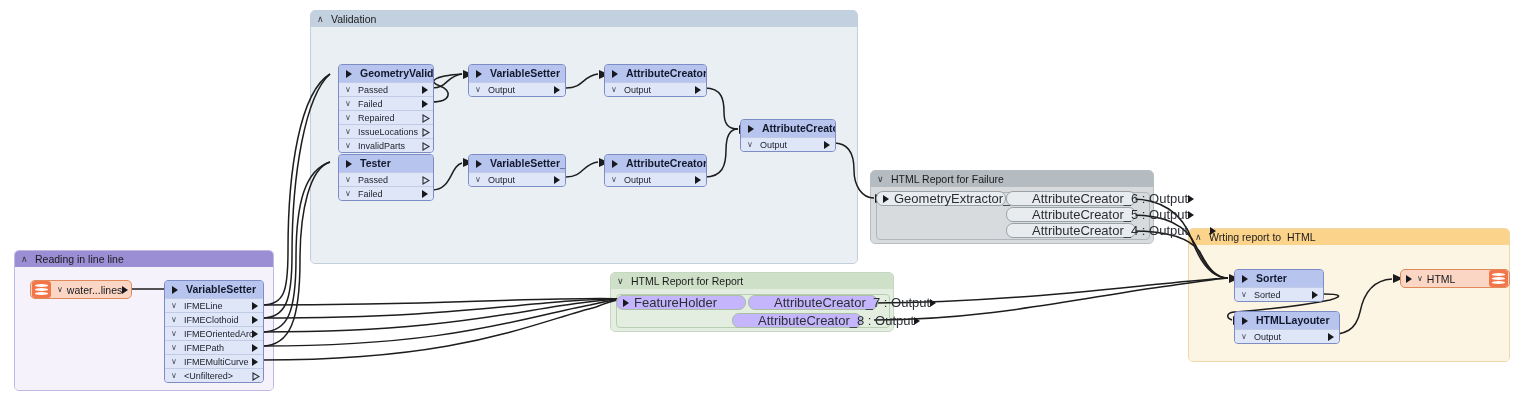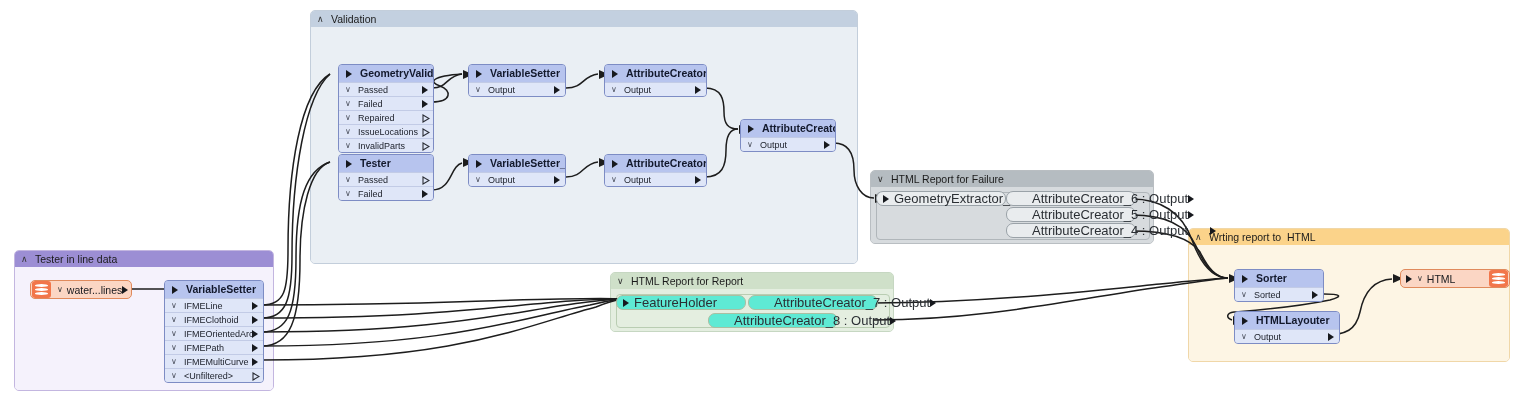--- a/index.html
+++ b/index.html
@@ -190,21 +190,21 @@
     border:1px solid #9aa2a8;
     border-radius:7px;
     background:#e9ecee;
     box-sizing:border-box;
     font-size:13px;
     color:#2b2f34;
     display:flex;align-items:center;
     white-space:nowrap;
     z-index:10;
   }
-  .bmport.green{border-color:#a9bfa2;background:#5eead4;}
+  .bmport.green{border-color:#a9bfa2;background:#c4b5fd;}
   .bmport .pin{
     width:0;height:0;margin:0 5px 0 6px;
     border-left:6px solid #16181d;
     border-top:4px solid transparent;
     border-bottom:4px solid transparent;
     flex:0 0 auto;
   }
   .bmport .pout{
     width:0;height:0;margin-right:6px;
     border-left:6px solid #16181d;
@@ -250,21 +250,21 @@
     <div class="bm-head">
       <span class="bm-caret">∧</span>
       <span>Wrting report to  HTML</span>
     </div>
     <div class="bm-body"></div>
   </div>
 
   <div class="bookmark bm-reading" style="left:14px;top:250px;width:260px;height:141px;">
     <div class="bm-head">
       <span class="bm-caret">∧</span>
-      <span>Tester in line data</span>
+      <span>Reading in line line</span>
     </div>
     <div class="bm-body"></div>
   </div>
 
   <svg id="wires" viewBox="0 0 1516 404" width="1516" height="404">
 
     <path d="M262,305 C285,305 288,290 288,250 C288,170 300,92 330,74"></path>
     <path d="M262,318 C286,318 292,300 292,255 C292,175 305,96 330,74"></path>
     <path d="M262,332 C288,332 296,312 296,258 C296,200 306,170 330,162"></path>
     <path d="M262,346 C290,346 300,320 300,260 C300,210 310,168 330,162"></path>
@@ -516,21 +516,21 @@
 
   <div class="bmport green" style="left:616px;top:295px;width:130px;">
     <span class="pin"></span>
     <span class="plab">FeatureHolder</span>
   </div>
   <div class="bmport green outp" style="left:748px;top:295px;width:130px;">
     <span class="plab">AttributeCreator_7 : Output</span>
     <span class="spacer"></span>
     <span class="pout"></span>
   </div>
-  <div class="bmport green outp" style="left:708px;top:313px;width:130px;">
+  <div class="bmport green outp" style="left:732px;top:313px;width:130px;">
     <span class="plab">AttributeCreator_8 : Output</span>
     <span class="spacer"></span>
     <span class="pout"></span>
   </div>
 
   <div class="node" style="left:1234px;top:269px;width:90px;">
     <div class="node-title">
       <span class="in-arrow"></span>
       <span>Sorter</span>
     </div>

